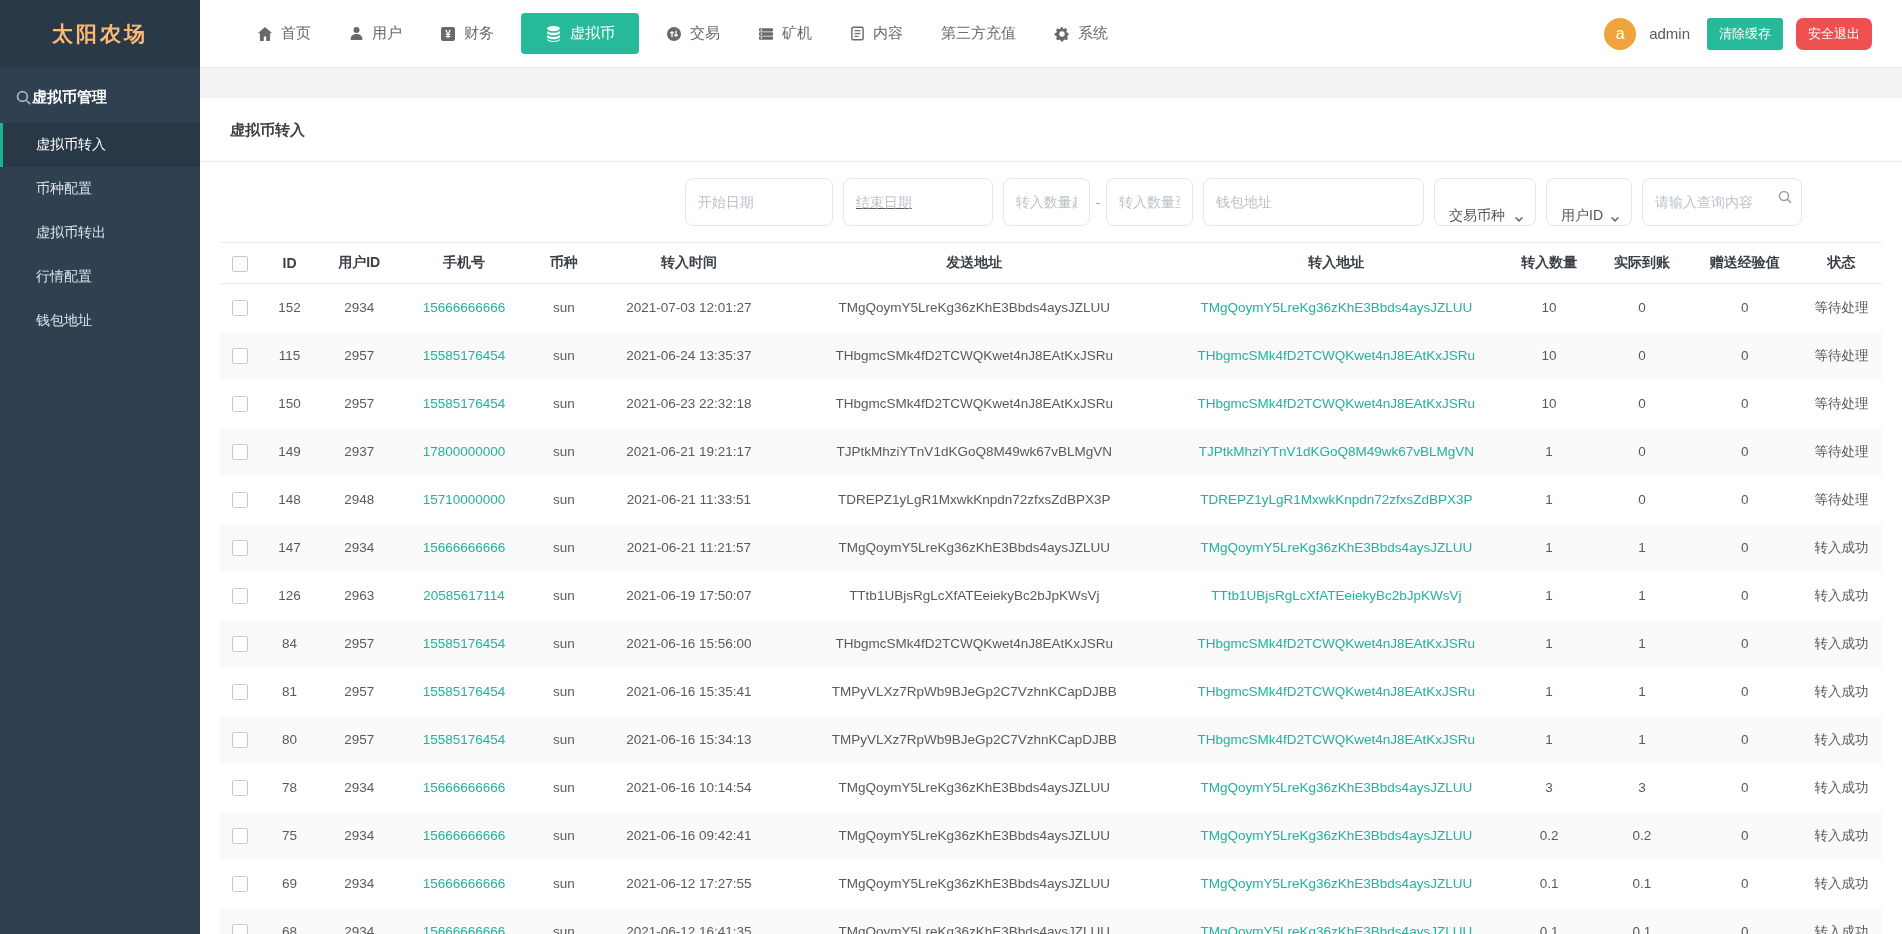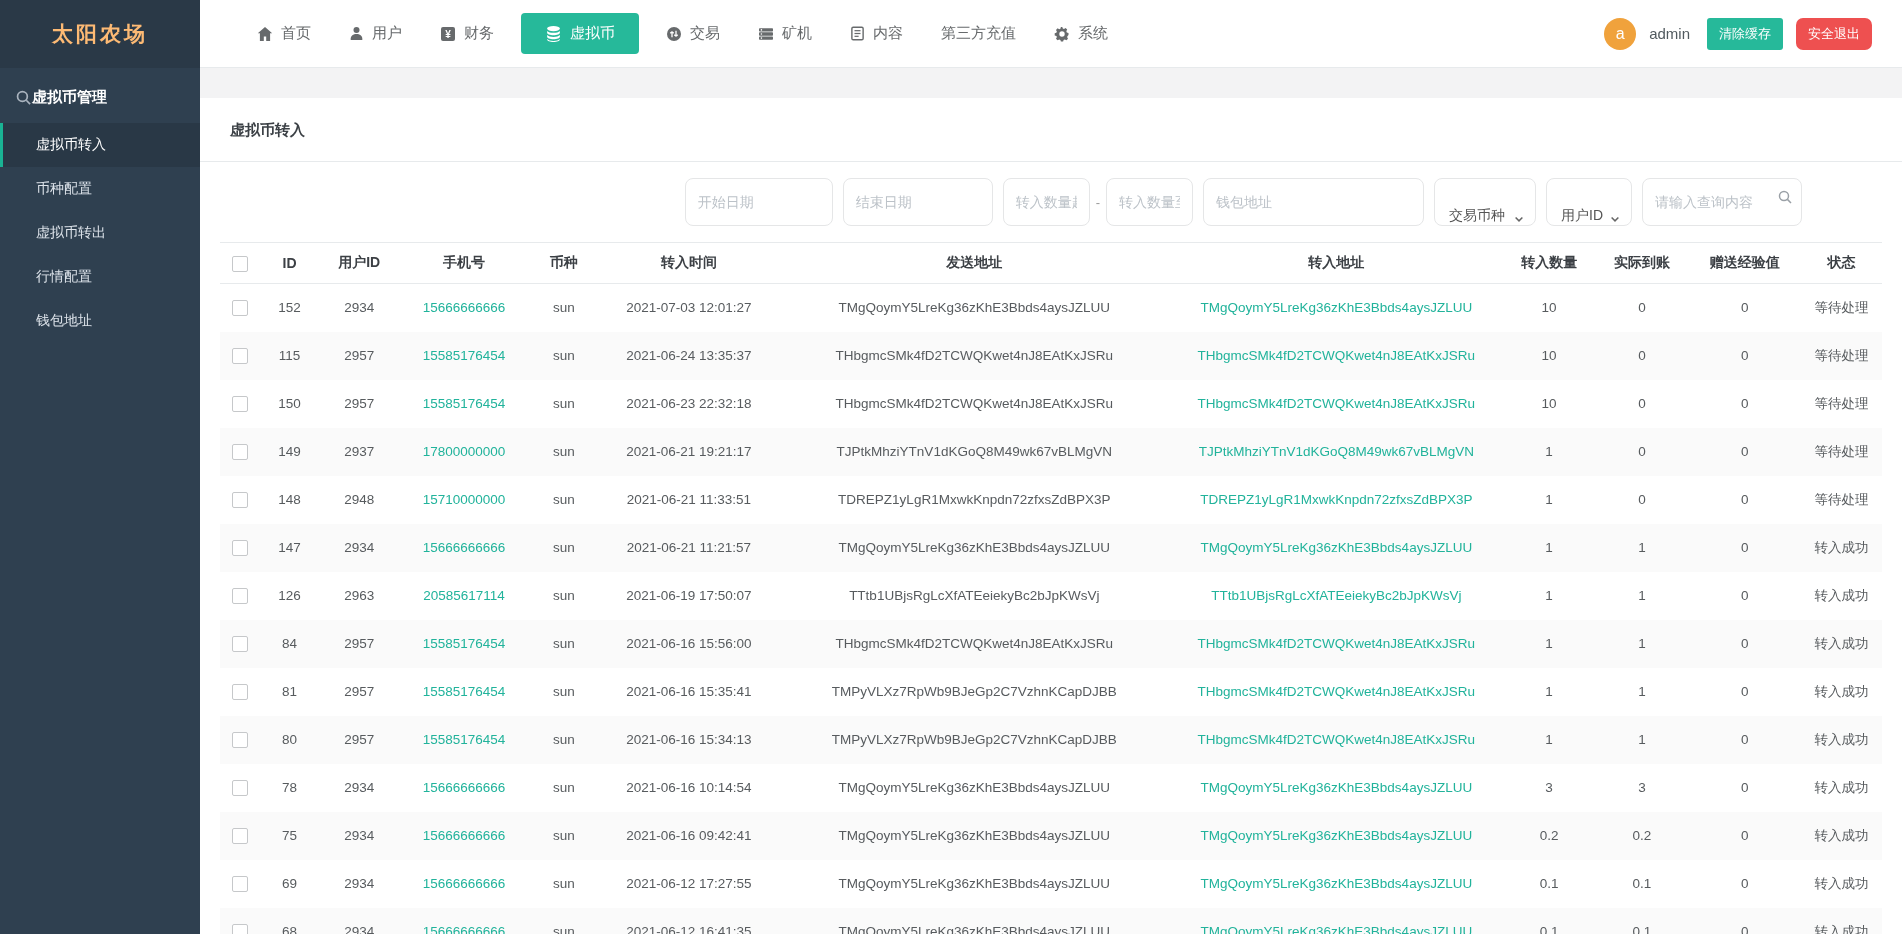--- a/index.html
+++ b/index.html
@@ -46,21 +46,21 @@
   .panel-title { padding:23px 25px 21px 30px; font-size:15px; font-weight:bold; color:#3b4045;
           border-bottom:1px solid var(--border); }
 
   
   .filters { display:flex; align-items:center; justify-content:flex-end; gap:10px;
           padding:16px 100px 16px 25px; }
   .filters input, .pseudo-select { height:48px; border:1px solid #e5e6e7; border-radius:8px;
           background:#fff; font-size:14px; color:#555; font-family:inherit; outline:none; }
   .filters input { padding:0 12px; }
   .filters input::placeholder { color:#bcc2c8; }
-  .in-start { width:148px; } .in-end { width:150px; }
+  .in-start { width:148px; } .in-end { width:150px;text-decoration:underline; }
   .in-amt { width:87px; }
   .in-wallet { width:221px; }
   .range-sep { color:#999; font-size:13px; margin:0 -4px; }
   .pseudo-select { display:flex; align-items:flex-end; justify-content:space-between;
           padding:0 10px 0 14px; cursor:pointer; }
   .sel-coin { width:102px; } .sel-user { width:86px; }
   .pseudo-select .icon { color:#666; display:flex; }
   .search-box { position:relative; }
   .search-box input { width:160px; padding-right:32px; }
   .search-box .icon { position:absolute; right:9px; top:11px; color:#9aa0a6; }

